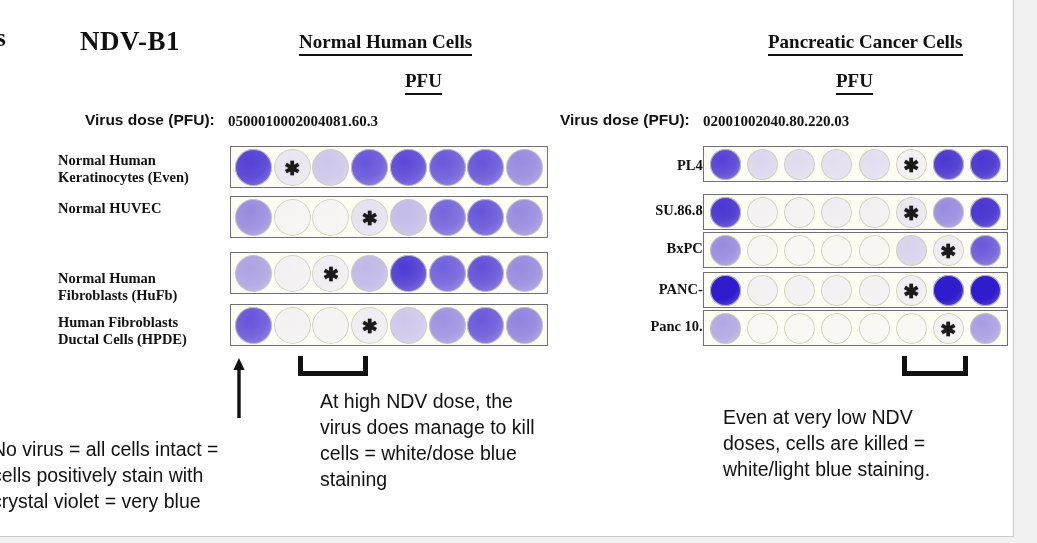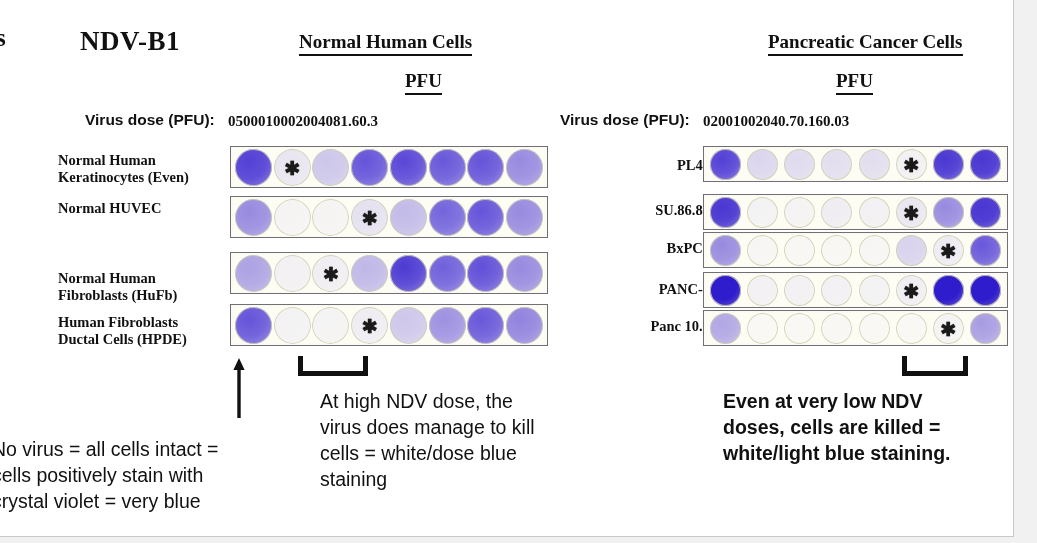--- a/index.html
+++ b/index.html
@@ -105,21 +105,21 @@
     text-shadow:0 0 1px rgba(0,0,0,.4);
   }
 
   
   .note{
     font-family:"Liberation Sans", sans-serif;
     color:#111;font-size:19.5px;line-height:26px;
   }
   #note-left{left:-8px;top:436px;width:270px;}
   #note-mid{left:320px;top:388px;width:215px;}
-  #note-right{left:723px;top:388px;width:230px;font-weight:bold;}
+  #note-right{left:723px;top:404px;width:230px;}
 
   #arrow-up{left:232px;top:358px;width:14px;height:60px;}
   #bracket-left{left:298px;top:356px;width:70px;height:20px;
     border:5px solid #111;border-top:none;box-sizing:border-box;}
   #bracket-right{left:902px;top:356px;width:66px;height:20px;
     border:5px solid #111;border-top:none;box-sizing:border-box;}
 
   
   #citation{
     left:645px;top:507px;white-space:nowrap;
@@ -155,22 +155,22 @@
       <span>8</span>
       <span>1.6</span>
       <span>0.3</span>
     </div>
   <div class="abs dose-row" id="doses-right">
       <span>0</span>
       <span>200</span>
       <span>100</span>
       <span>20</span>
       <span>4</span>
-      <span>0.7</span>
-      <span>0.16</span>
+      <span>0.8</span>
+      <span>0.22</span>
       <span>0.03</span>
     </div>
 
   <div id="left-rows">
       <div class="abs rowlabel" style="left: 58px; top: 152px;">
         <div>Normal Human</div>
         <div>Keratinocytes (Even)</div>
       </div>
       <div class="plate" style="left: 230px; top: 146px; width: 318px; height: 42px;">
         <div class="well-cell">

